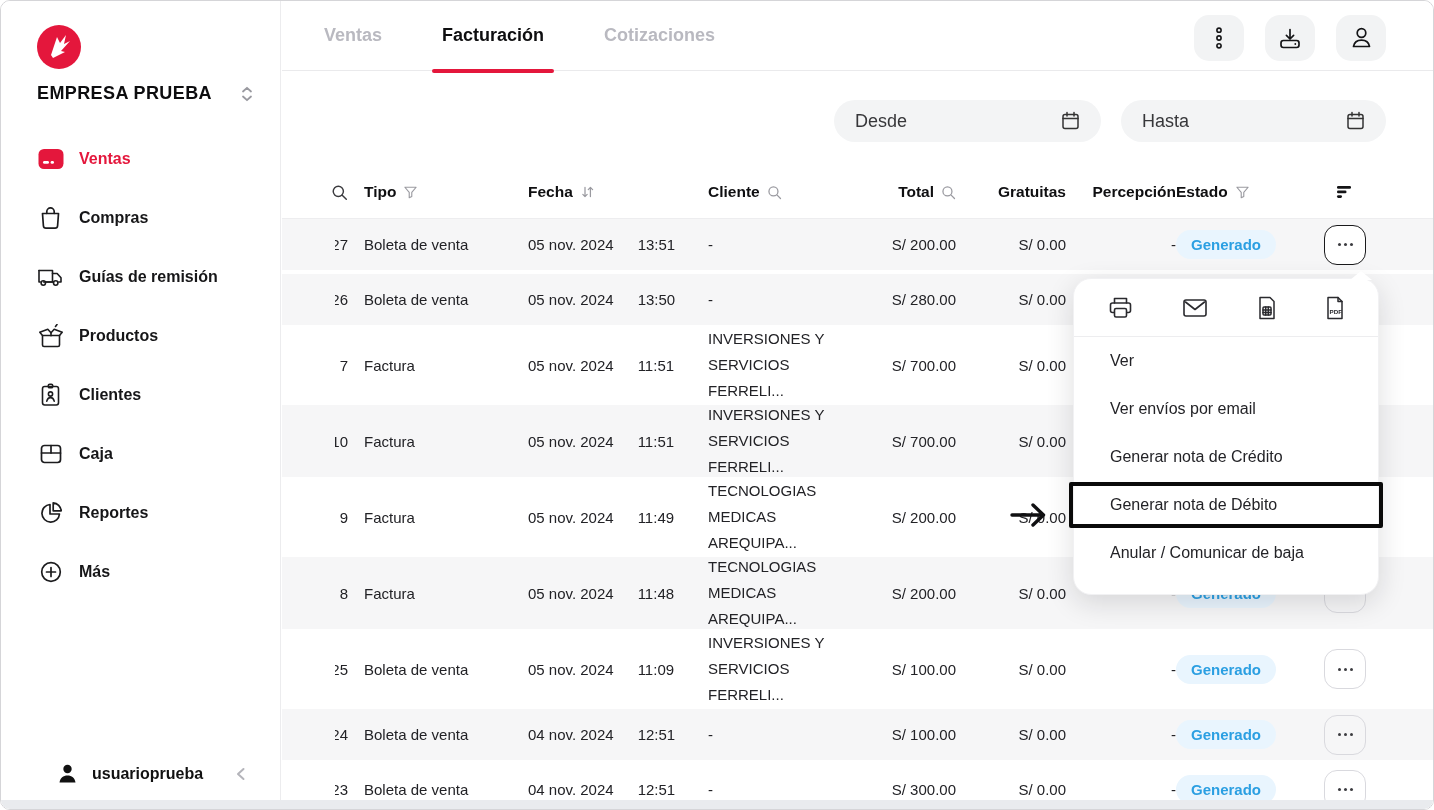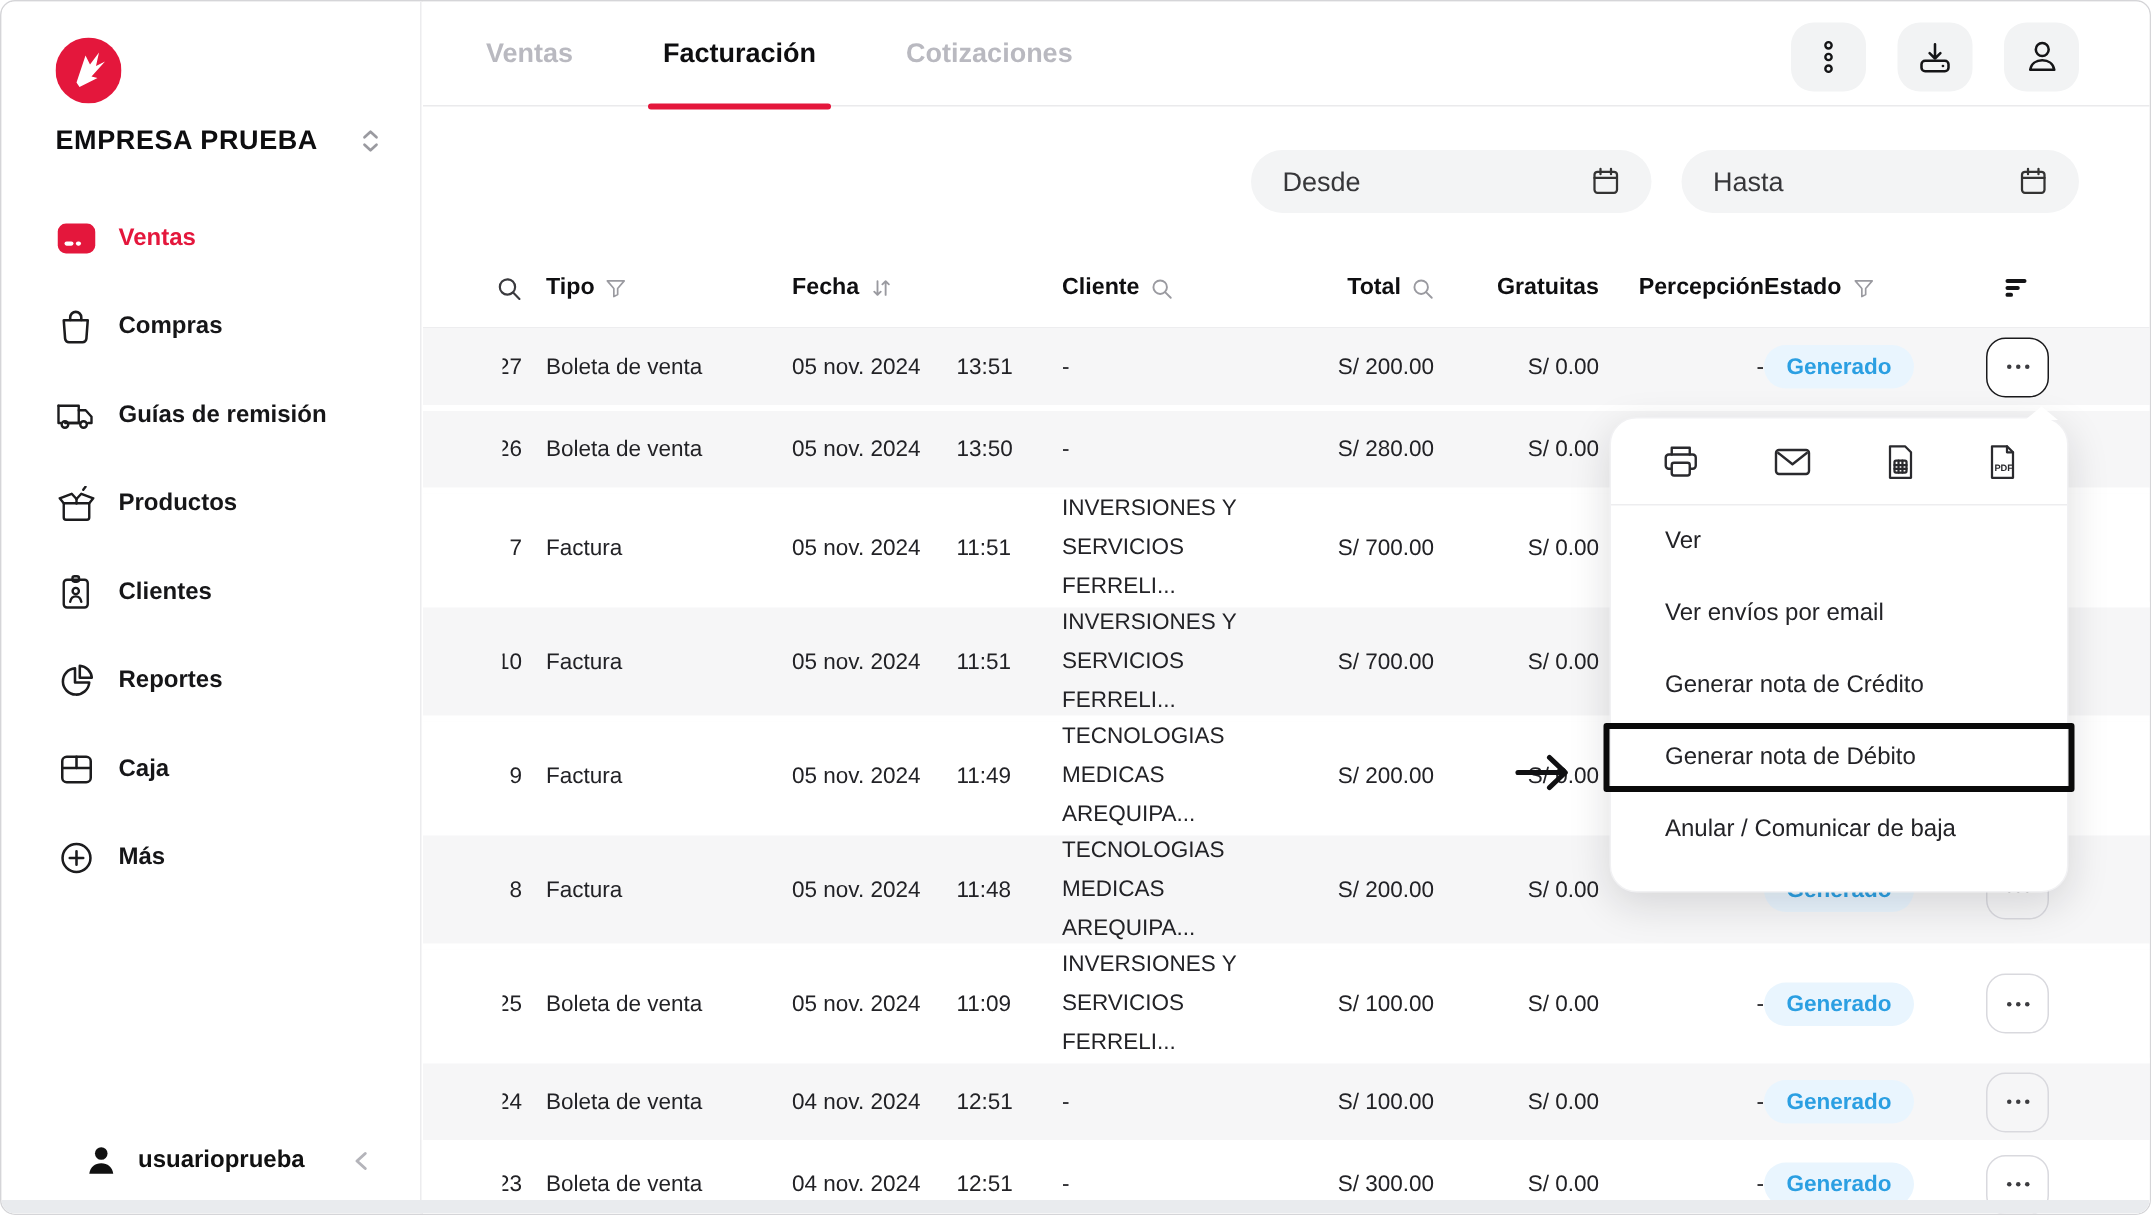--- a/index.html
+++ b/index.html
@@ -212,36 +212,36 @@
             <rect x="2.5" y="3.5" width="16" height="18.5" rx="2.2"></rect>
             <rect x="8.3" y="1.2" width="4.4" height="3.6" rx="1.4"></rect>
             <circle cx="10.5" cy="11" r="2.1"></circle>
             <path d="M6.8 18.2c.5-2.4 1.9-3.6 3.7-3.6s3.2 1.2 3.7 3.6"></path>
           </svg>
         </span>
         <span>Clientes</span>
       </div>
       <div class="nav-item">
         <span class="nicon">
-          <svg width="24" height="24" viewBox="0 0 24 24" fill="none" stroke="currentColor" stroke-width="1.7" stroke-linecap="round" stroke-linejoin="round">
-            <path d="M11 3.5A8.8 8.8 0 1 0 20.5 13H11Z"></path>
-            <path d="M14.2 1.8a8.8 8.8 0 0 1 8 8H14.2Z"></path>
-          </svg>
-        </span>
-        <span>Reportes</span>
-      </div>
-      <div class="nav-item">
-        <span class="nicon">
           <svg width="24" height="22" viewBox="0 0 24 22" fill="none" stroke="currentColor" stroke-width="1.7" stroke-linecap="round" stroke-linejoin="round">
             <rect x="2.5" y="2.5" width="19" height="17" rx="3"></rect>
             <path d="M2.5 10h19"></path>
               <path d="M12 2.5V10"></path>
           </svg>
         </span>
         <span>Caja</span>
+      </div>
+      <div class="nav-item">
+        <span class="nicon">
+          <svg width="24" height="24" viewBox="0 0 24 24" fill="none" stroke="currentColor" stroke-width="1.7" stroke-linecap="round" stroke-linejoin="round">
+            <path d="M11 3.5A8.8 8.8 0 1 0 20.5 13H11Z"></path>
+            <path d="M14.2 1.8a8.8 8.8 0 0 1 8 8H14.2Z"></path>
+          </svg>
+        </span>
+        <span>Reportes</span>
       </div>
       <div class="nav-item">
         <span class="nicon">
           <svg width="24" height="24" viewBox="0 0 24 24" fill="none" stroke="currentColor" stroke-width="1.7" stroke-linecap="round">
             <circle cx="12" cy="12" r="9.3"></circle>
             <path d="M12 7.5v9M7.5 12h9"></path>
           </svg>
         </span>
         <span>Más</span>
       </div>

